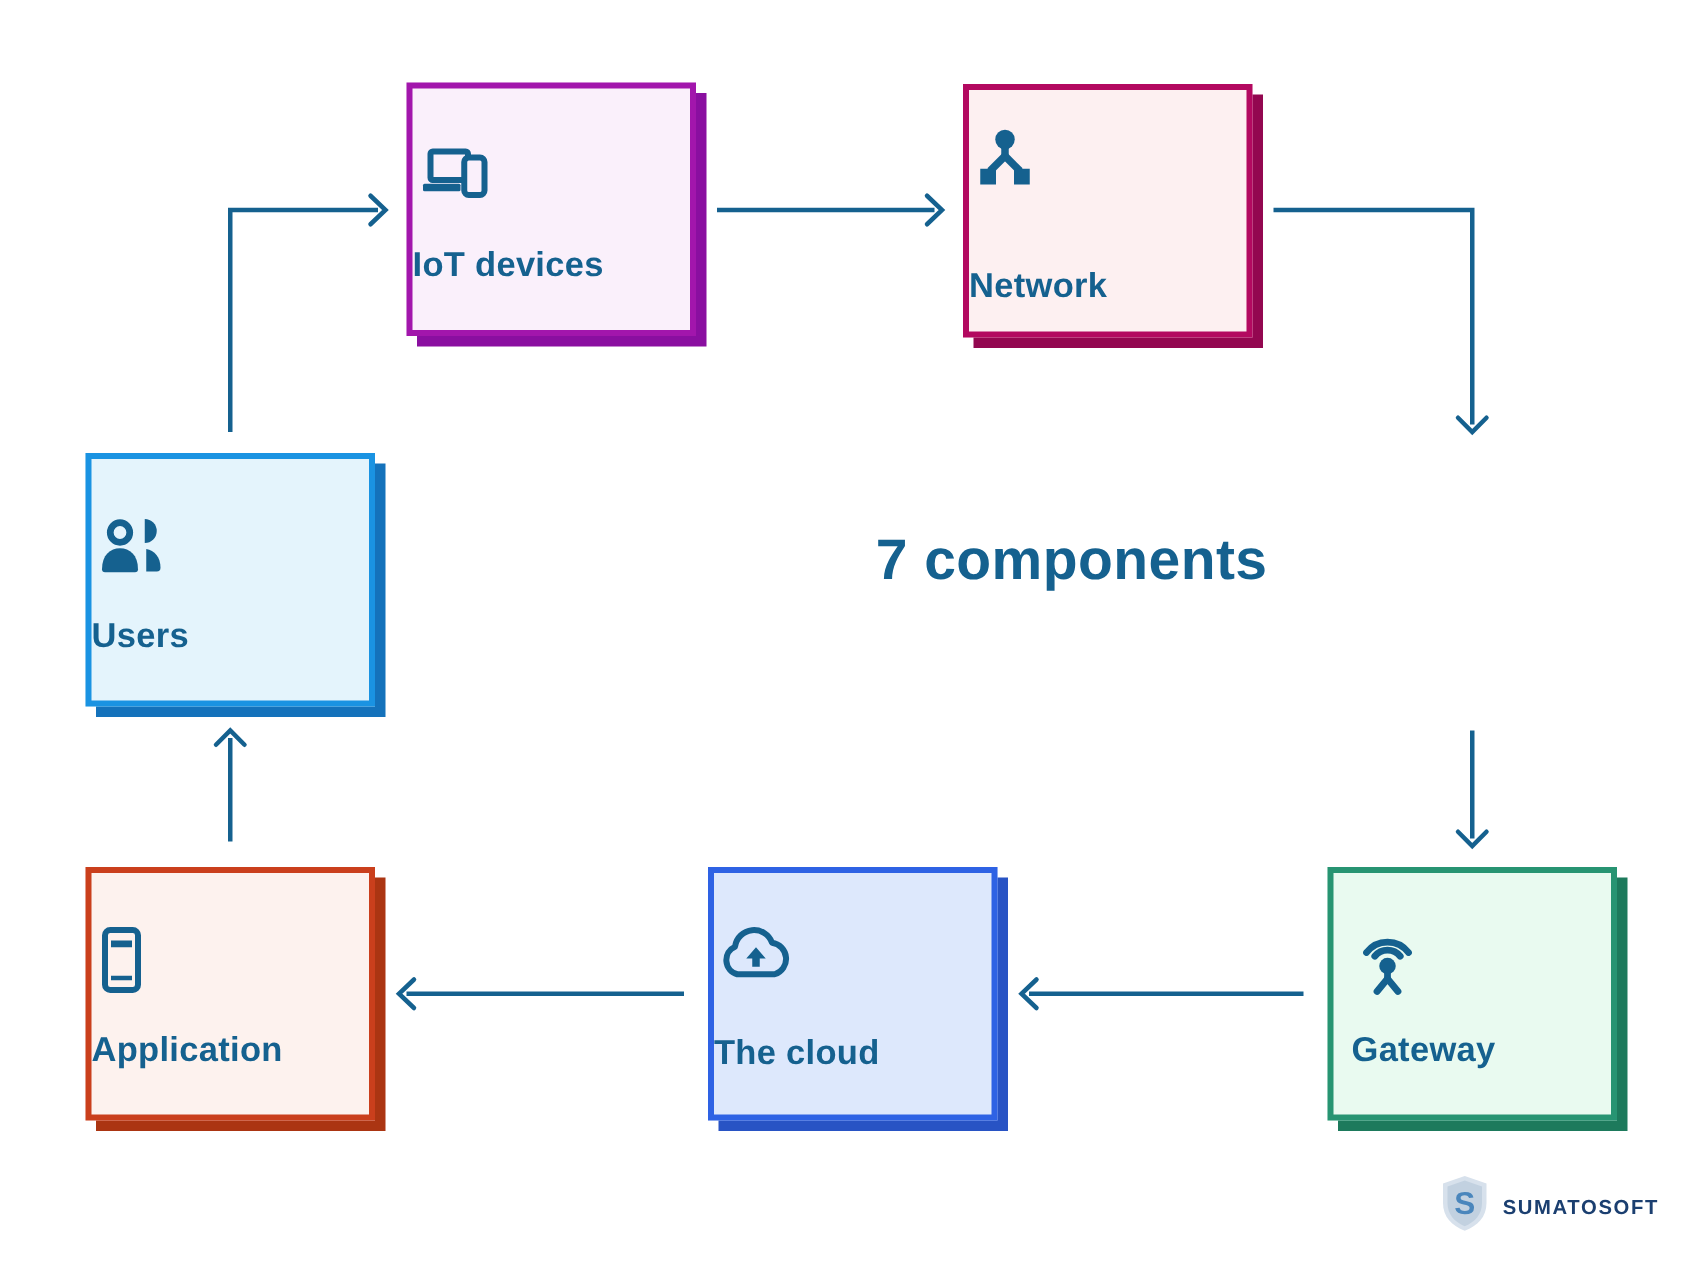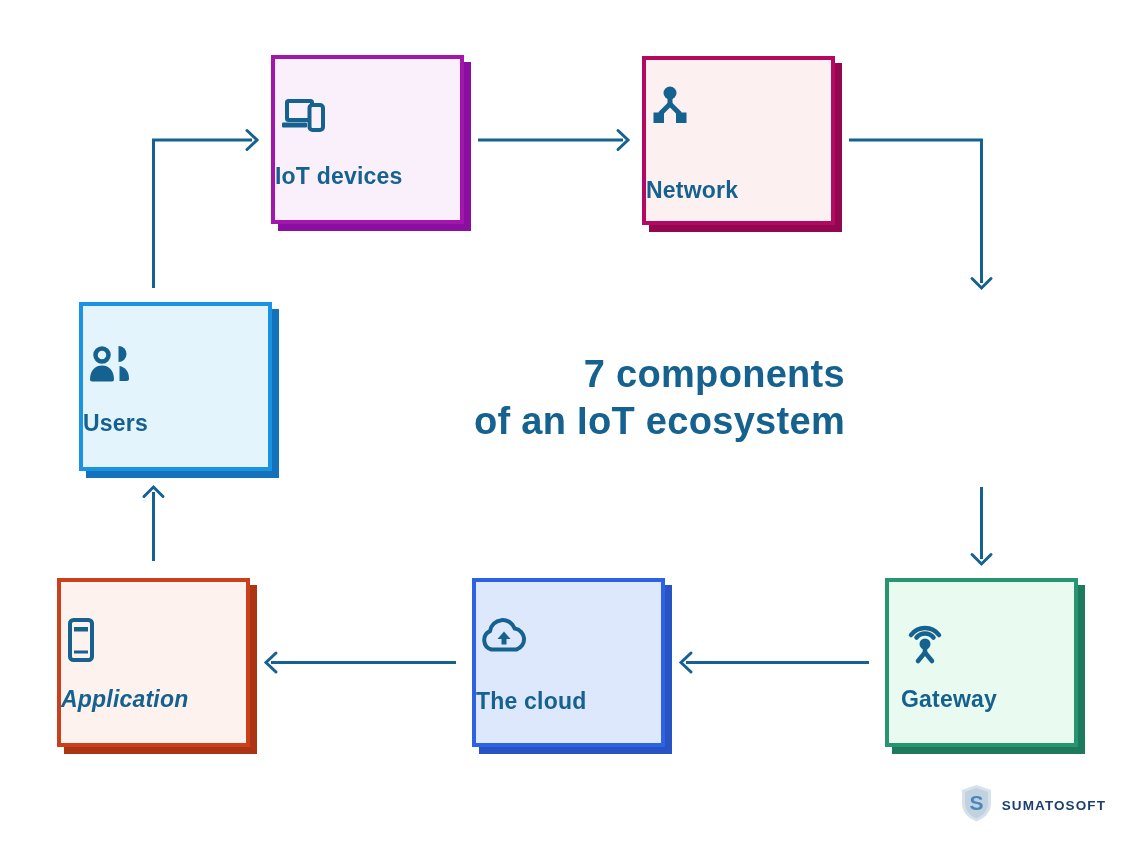--- a/index.html
+++ b/index.html
@@ -19,21 +19,21 @@
     justify-content:center;gap:19px;color:var(--ink);
   }
   .node .icon{height:54px;display:flex;align-items:center;justify-content:center;}
   .node .label{font-size:23px;font-weight:bold;letter-spacing:0.2px;white-space:nowrap;}
   #node-iot-devices{left:271px;top:55px;}
   #node-network{left:642px;top:56px;}
   #node-security{left:885px;top:302px;}
   #node-gateway{left:885px;top:578px;padding-left:12px;}
   #node-the-cloud{left:472px;top:578px;}
   #node-application{left:57px;top:578px;}
-  #node-users{left:57px;top:302px;margin-left:22px;}
+  #node-users{left:57px;top:302px;}
   
   .title{
     position:absolute;left:285px;top:351px;width:560px;text-align:right;
     color:var(--ink);font-size:38px;line-height:47px;font-weight:bold;letter-spacing:0.3px;
   }
   
   .logo{position:absolute;right:27px;bottom:30px;display:flex;align-items:center;gap:9px;}
   .logo .word{font-size:13.5px;font-weight:bold;letter-spacing:1.1px;color:var(--logo-text);}
 </style>
 </head>
@@ -115,21 +115,21 @@
   <div class="node" id="node-the-cloud" style="background: rgb(221, 232, 252); border-color: rgb(46, 98, 228); box-shadow: rgb(40, 83, 196) 7px 7px 0px 0px; gap: 24px;">
     <span class="icon">
       <svg width="56" height="42" viewBox="0 0 56 42" xmlns="http://www.w3.org/2000/svg">
         <path d="M40.5 33.5 L15.5 33.5 A9.8 9.8 0 0 1 14 15.1 A12.8 12.8 0 0 1 38.7 12.5 A10.8 10.8 0 0 1 40.5 33.5 Z" fill="none" stroke="currentColor" stroke-width="4" stroke-linejoin="round"></path>
         <path d="M28 15.5 L34.5 23 L30.5 23 L30.5 28.5 L25.5 28.5 L25.5 23 L21.5 23 Z" fill="currentColor"></path>
       </svg>
     </span>
     <span class="label">The cloud</span>
   </div>
 
-  <div class="node" id="node-application" style="background: rgb(253, 242, 238); border-color: rgb(202, 63, 28); box-shadow: rgb(171, 53, 18) 7px 7px 0px 0px; font-style: italic;">
+  <div class="node" id="node-application" style="background: rgb(253, 242, 238); border-color: rgb(202, 63, 28); box-shadow: rgb(171, 53, 18) 7px 7px 0px 0px;">
     <span class="icon">
       <svg width="40" height="48" viewBox="0 0 40 48" xmlns="http://www.w3.org/2000/svg">
         <rect x="9" y="4" width="22" height="40" rx="3.5" fill="none" stroke="currentColor" stroke-width="4"></rect>
         <rect x="13" y="11" width="14" height="4.5" fill="currentColor"></rect>
         <rect x="13" y="34.5" width="14" height="3" fill="currentColor"></rect>
       </svg>
     </span>
     <span class="label">Application</span>
   </div>
 
@@ -140,21 +140,20 @@
         <path d="M36.5 24 C42 25 46 29.5 46 36.5 Q46 39 43.5 39 L36.5 39 Z" fill="currentColor"></path>
         <circle cx="19" cy="13" r="6.5" fill="none" stroke="currentColor" stroke-width="4.5"></circle>
         <path d="M7 37.5 C7 28 12.5 23.5 19 23.5 C25.5 23.5 31 28 31 37.5 Q31 39.5 29 39.5 L9 39.5 Q7 39.5 7 37.5 Z" fill="currentColor"></path>
       </svg>
     </span>
     <span class="label">Users</span>
   </div>
 
   <div class="title">
     <div>7 components</div>
-    <div>of an IoT ecosystem</div>
   </div>
 
   <div class="logo">
     <span>
       <svg width="33" height="38" viewBox="0 0 33 38" xmlns="http://www.w3.org/2000/svg">
         <path d="M16.5 1 L31 6 L31 19 C31 28.5 25 34 16.5 37.5 C8 34 2 28.5 2 19 L2 6 Z" fill="#D7E1EC"></path>
         <path d="M16.5 4 L28 8 L28 19 C28 26.5 23.5 31.5 16.5 34.5 C9.5 31.5 5 26.5 5 19 L5 8 Z" fill="#C2D1E0"></path>
         <text x="16.5" y="26" text-anchor="middle" font-family="Liberation Sans, sans-serif" font-size="21" font-weight="bold" fill="#4A86BC">S</text>
       </svg>
     </span>

